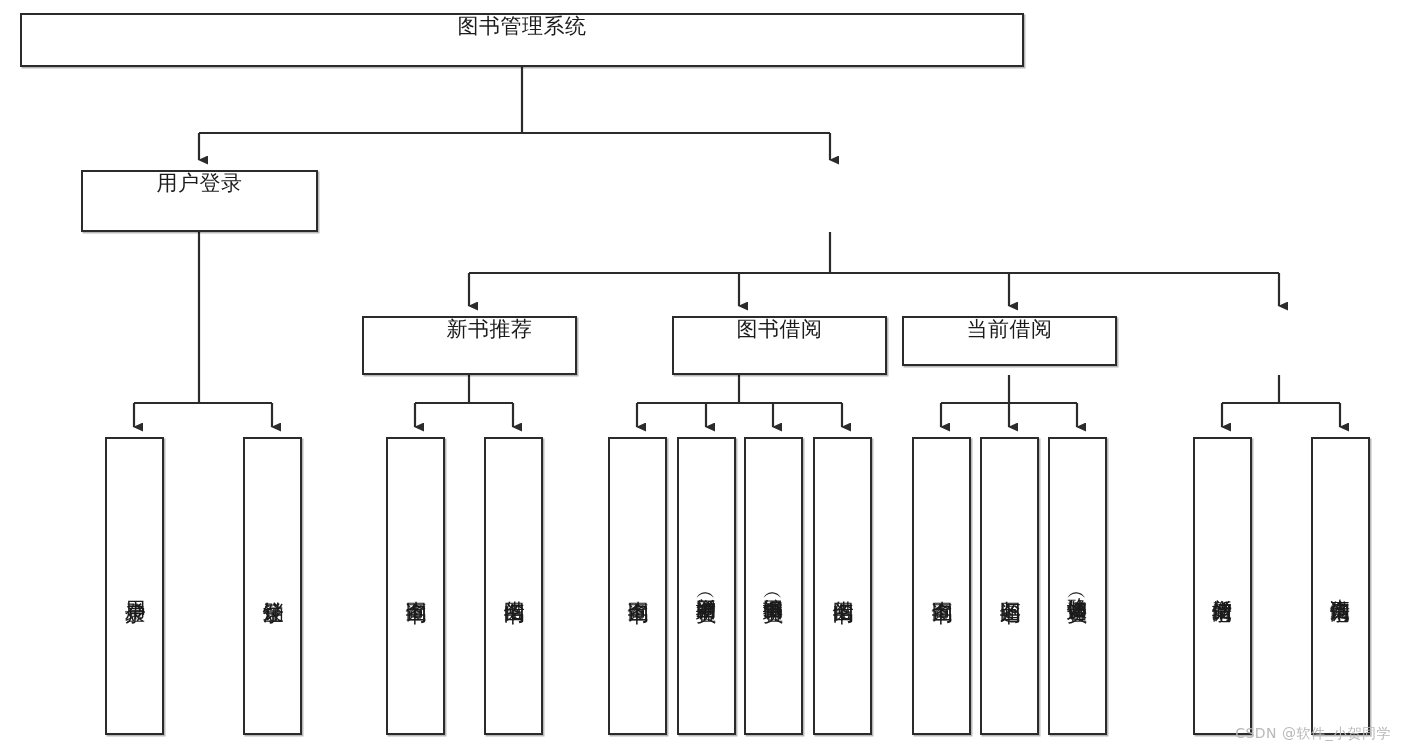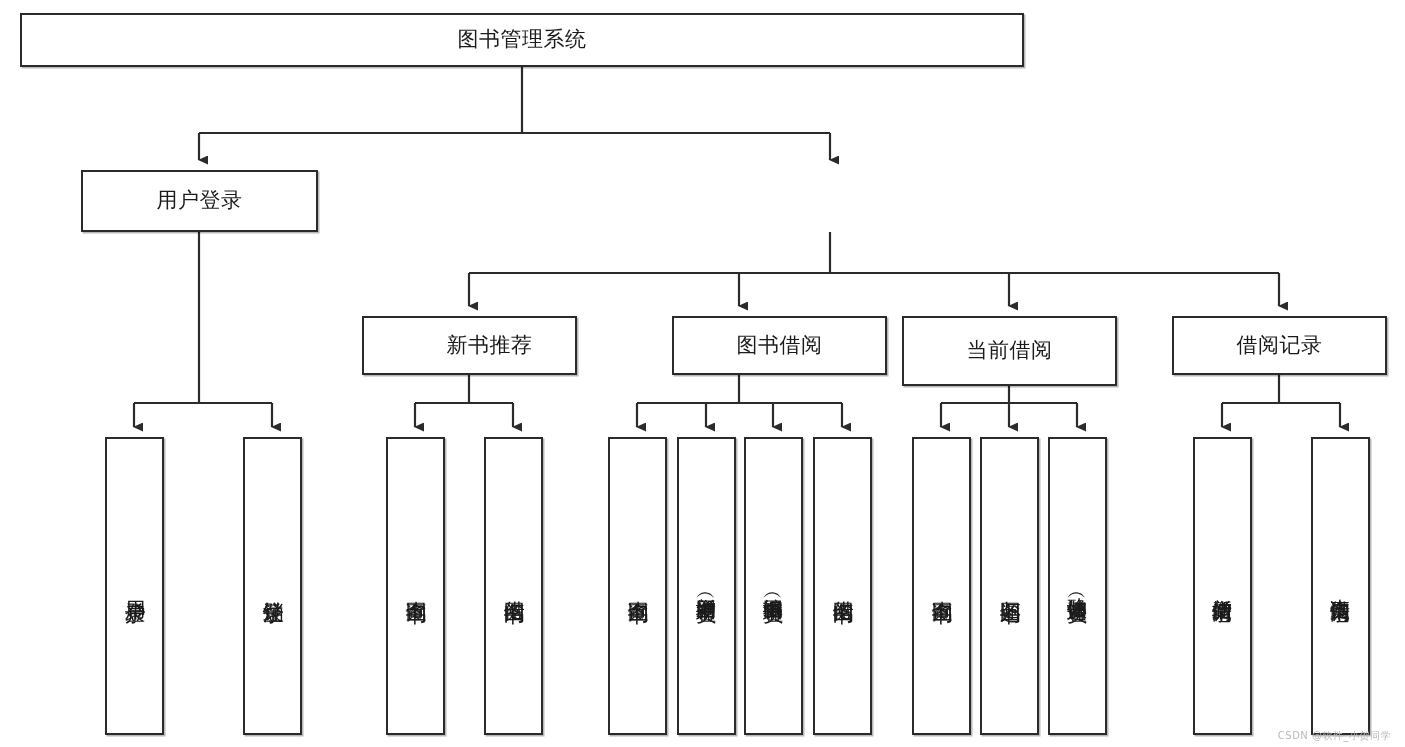--- a/index.html
+++ b/index.html
@@ -30,21 +30,20 @@
   }
   .node-label {
     display: block;
     color: #1b1b1b;
     white-space: pre;
     text-align: center;
   }
   
   .node-h {
     display: flex;
-    align-items: center;
     justify-content: center;
   }
   .node-h .node-label {
     font-size: 21px;
     line-height: 1.1;
     letter-spacing: 0.5px;
   }
   
   .node-v {
     display: flex;
@@ -74,21 +73,21 @@
   }
   svg.connectors path, svg.connectors line {
     stroke: #2b2b2b;
     stroke-width: 2.2;
     fill: none;
   }
   .watermark {
     position: absolute;
     right: 14px;
     bottom: 4px;
-    font-size: 10px;
+    font-size: 14px;
     color: #b9b9b9;
     letter-spacing: 0.5px;
     white-space: nowrap;
     font-family: "DejaVu Sans", "Liberation Sans", sans-serif;
   }
 </style>
 </head>
 <body>
 
 <div id="diagram-root">
@@ -151,27 +150,24 @@
 
 
   <div class="node-box node-h" style="left:362px; top:316px; width:215px; height:59px;padding-left:40px;">
     <span class="node-label">新书推荐</span>
   </div>
 
   <div class="node-box node-h" style="left:632px; top:316px; width:215px; height:59px;margin-left:40px;">
     <span class="node-label">图书借阅</span>
   </div>
 
-  <div class="node-box node-h" style="left:902px; top:316px; width:215px; height:70px;">
+  <div class="node-box node-h" style="left:902px; top:316px; width:215px; height:50px;">
     <span class="node-label">当前借阅</span>
   </div>
 
-  <div class="node-box node-h" style="left:1172px; top:316px; width:215px; height:59px;">
-    <span class="node-label">借阅记录</span>
-  </div>
 
   <div class="node-box node-v" style="left:105px; top:437px; width:59px; height:298px;">
     <span class="node-label">用户登录</span>
   </div>
 
   <div class="node-box node-v" style="left:243px; top:437px; width:59px; height:298px;">
     <span class="node-label">注销登录</span>
   </div>
 
   <div class="node-box node-v" style="left:386px; top:437px; width:59px; height:298px;">

